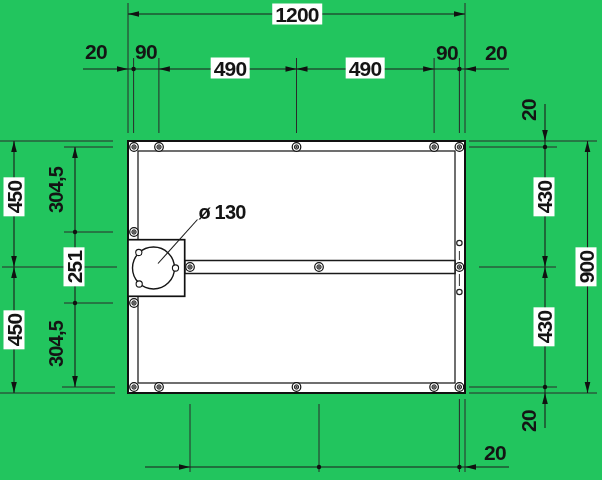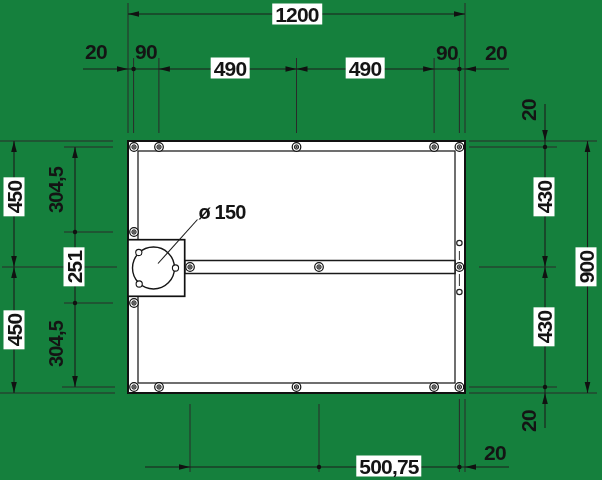--- a/index.html
+++ b/index.html
@@ -1,16 +1,16 @@
 <!DOCTYPE html>
 <html><head>
 <meta charset="utf-8">
 <style>
   html,body{margin:0;padding:0;background:#fff;}
-  #stage{position:relative;width:602px;height:480px;background:#15803d;overflow:hidden;
+  #stage{position:relative;width:602px;height:480px;background:#22c55e;overflow:hidden;
          font-family:"Liberation Sans",sans-serif;}
   #stage svg{position:absolute;left:0;top:0;}
   .lbl{position:absolute;font-weight:bold;font-size:21px;line-height:1;
        letter-spacing:-0.8px;color:#141414;white-space:nowrap;
        transform:translate(-50%,-50%);}
   .lbl.v{transform:translate(-50%,-50%) rotate(-90deg);}
   .lbl.bg{background:#fff;padding:0 3px;}
   .lbl.sm{font-size:20px;}
 </style>
 </head>
@@ -164,18 +164,17 @@
   <span class="lbl v sm" style="left:56px;top:190px">304,5</span>
   <span class="lbl v bg" style="left:74px;top:267px">251</span>
   <span class="lbl v sm" style="left:56px;top:344px">304,5</span>
 
   <span class="lbl v" style="left:528px;top:110px">20</span>
   <span class="lbl v bg" style="left:544px;top:197px">430</span>
   <span class="lbl v bg" style="left:544px;top:327px">430</span>
   <span class="lbl v" style="left:528px;top:421px">20</span>
   <span class="lbl v bg" style="left:586px;top:267px">900</span>
 
-  <span class="lbl bg" style="left:389px;top:466px">500,75</span>
   <span class="lbl" style="left:495px;top:452px">20</span>
 
-  <span class="lbl sm" style="left:222px;top:212px">ø 150</span>
+  <span class="lbl sm" style="left:222px;top:212px">ø 130</span>
 
 </div>
 
 </body></html>

